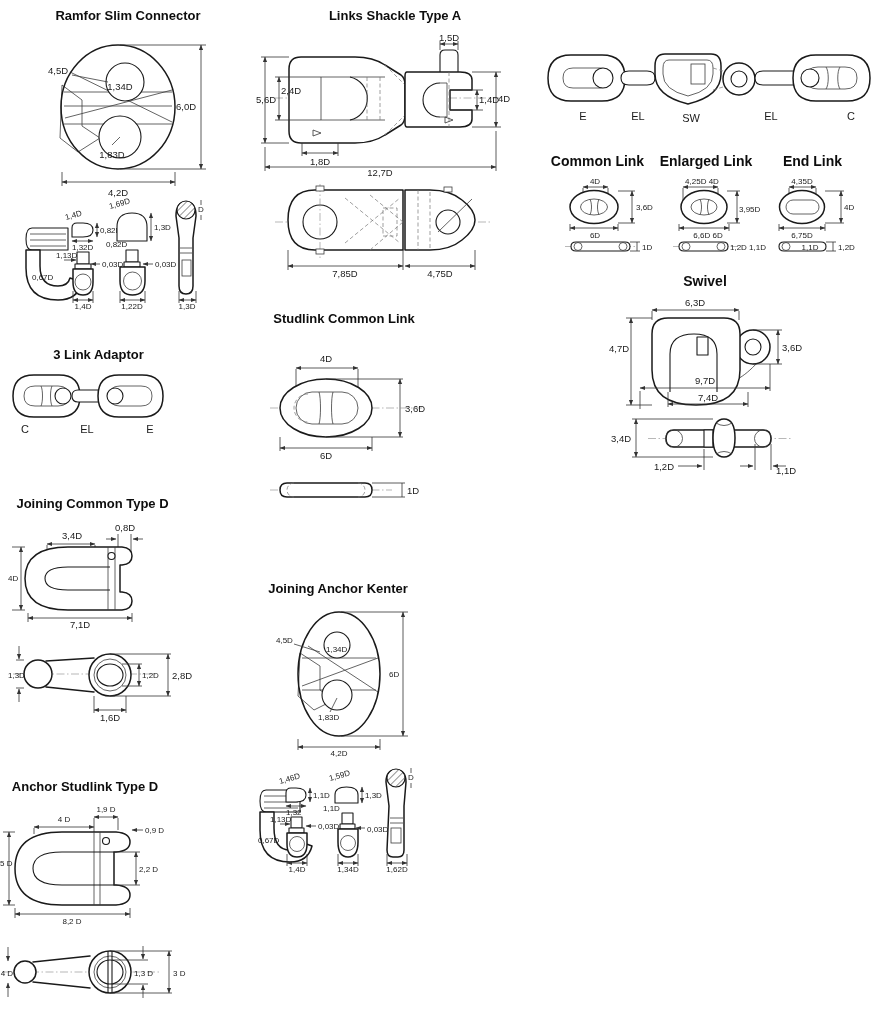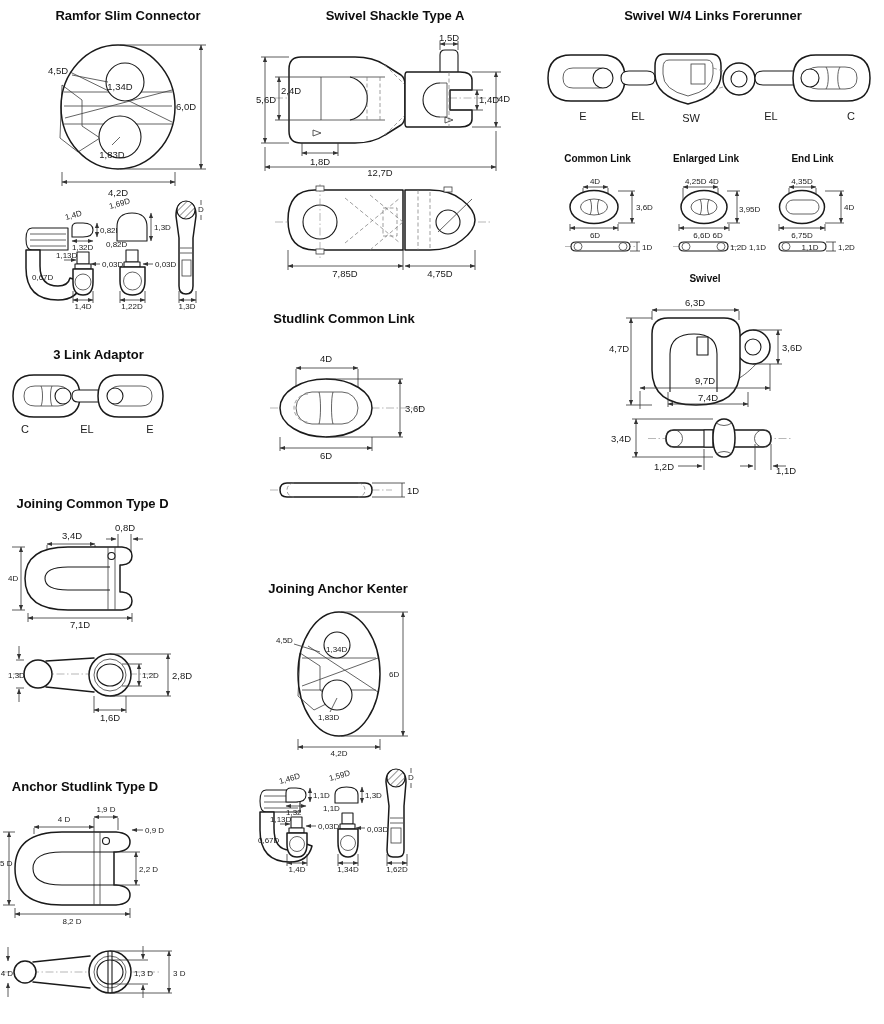--- a/index.html
+++ b/index.html
@@ -1,19 +1,19 @@
 <!DOCTYPE html>
 <html><head>
 <meta charset="utf-8">
 <style>
   html,body{margin:0;padding:0;background:#fff;}
   #page{position:relative;width:884px;height:1024px;background:#fff;overflow:hidden;
         font-family:"Liberation Sans",sans-serif;color:#111;text-decoration:underline;}
   .t{position:absolute;font-weight:bold;font-size:13px;text-align:center;color:#0d0d0d;}
-  .t2{font-size:10px;}
+  .t2{font-size:14px;}
   svg.dr{position:absolute;overflow:visible;}
   .o{stroke:#1a1a1a;stroke-width:1.5;fill:none;stroke-linejoin:round;stroke-linecap:round;}
   .o2{stroke:#1a1a1a;stroke-width:1.1;fill:none;stroke-linejoin:round;}
   .i{stroke:#3c3c3c;stroke-width:.8;fill:none;}
   .d{stroke:#333;stroke-width:.8;fill:none;}
   .dd{stroke:#777;stroke-width:.7;fill:none;stroke-dasharray:4 2.5;}
   .cc{stroke:#888;stroke-width:.6;fill:none;stroke-dasharray:8 2.5 1.5 2.5;}
   .wf{fill:#fff;}
   text{font-family:"Liberation Sans",sans-serif;font-size:9.5px;fill:#1a1a1a;}
   text.s{font-size:8px;}
@@ -109,21 +109,21 @@
     <circle cx="164" cy="14" r="9" fill="url(#hx)" stroke="#1a1a1a" stroke-width="1.1"></circle>
     <line class="d" x1="179" y1="4" x2="179" y2="9"></line>
     <line class="d" x1="179" y1="19" x2="179" y2="24"></line>
     <text class="s" x="176" y="16">D</text>
     <line class="d" x1="157" y1="95" x2="157" y2="107"></line>
     <line class="d" x1="174" y1="95" x2="174" y2="107"></line>
     <line class="d" x1="157" y1="104" x2="174" y2="104" marker-start="url(#ar)" marker-end="url(#ar)"></line>
     <text class="s m" x="165" y="113">1,3D</text>
   </svg>
 
-  <div class="t" style="left:295px;top:8px;width:200px">Swivel Shackle Type A</div>
+  <div class="t" style="left:295px;top:8px;width:200px">Links Shackle Type A</div>
   <svg class="dr" style="left:255px;top:35px" width="255" height="142" viewBox="0 0 255 142">
     <line class="cc" x1="20" y1="63" x2="245" y2="63"></line>
     <path class="o wf" d="M46,22 H100 Q118,22 130,30 L146,40 Q150,43 150,50 V80 Q150,87 146,90 L130,100 Q118,108 100,108 H46 Q34,108 34,96 V34 Q34,22 46,22 Z"></path>
     <line class="i" x1="66" y1="42" x2="130" y2="42"></line>
     <line class="i" x1="66" y1="85" x2="130" y2="85"></line>
     <line class="i" x1="66" y1="42" x2="66" y2="85"></line>
     <path class="o2" d="M95,42 A22,22 0 0 1 95,85"></path>
     <line class="dd" x1="112" y1="42" x2="112" y2="85"></line>
     <line class="dd" x1="125" y1="42" x2="125" y2="85"></line>
     <line class="dd" x1="130" y1="30" x2="150" y2="50"></line>
@@ -186,21 +186,20 @@
     <rect class="i wf" x="174" y="9" width="8" height="5"></rect>
     <line class="d" x1="18" y1="72" x2="18" y2="92"></line>
     <line class="d" x1="133" y1="72" x2="133" y2="92"></line>
     <line class="d" x1="205" y1="72" x2="205" y2="92"></line>
     <line class="d" x1="18" y1="88" x2="133" y2="88" marker-start="url(#ar)" marker-end="url(#ar)"></line>
     <line class="d" x1="135" y1="88" x2="205" y2="88" marker-start="url(#ar)" marker-end="url(#ar)"></line>
     <text class="m" x="75" y="99">7,85D</text>
     <text class="m" x="170" y="99">4,75D</text>
   </svg>
 
-  <div class="t" style="left:563px;top:8px;width:300px">Swivel W/4 Links Forerunner</div>
   <svg class="dr" style="left:543px;top:38px" width="340" height="95" viewBox="0 0 340 95">
     <path class="o wf" d="M28,17 H59 Q82,17 82,40 Q82,63 59,63 H28 Q5,63 5,40 Q5,17 28,17 Z"></path>
     <path class="i" d="M30,30 H57 Q67,30 67,40 Q67,50 57,50 H30 Q20,50 20,40 Q20,30 30,30 Z"></path>
     <circle class="o2 wf" cx="60" cy="40" r="10"></circle>
     <path class="o2 wf" d="M86,33 H104 Q112,33 112,40 Q112,47 104,47 H86 Q78,47 78,40 Q78,33 86,33 Z"></path>
     <path class="o wf" d="M122,16 H168 Q178,16 178,28 V36 Q178,58 145,66 Q112,58 112,36 V28 Q112,16 122,16 Z"></path>
     <path class="i" d="M126,22 H164 Q170,22 170,30 V36 Q170,52 145,58 Q120,52 120,36 V30 Q120,22 126,22 Z"></path>
     <rect class="i wf" x="148" y="26" width="14" height="20"></rect>
     <line class="dd" x1="170" y1="30" x2="190" y2="36"></line>
     <line class="dd" x1="170" y1="52" x2="190" y2="46"></line>

